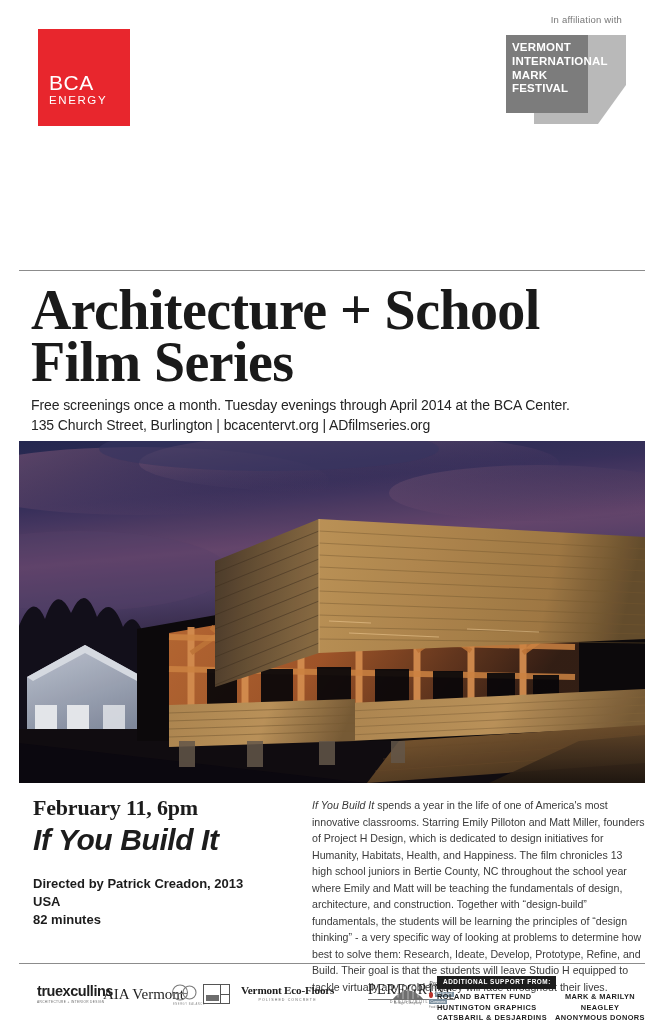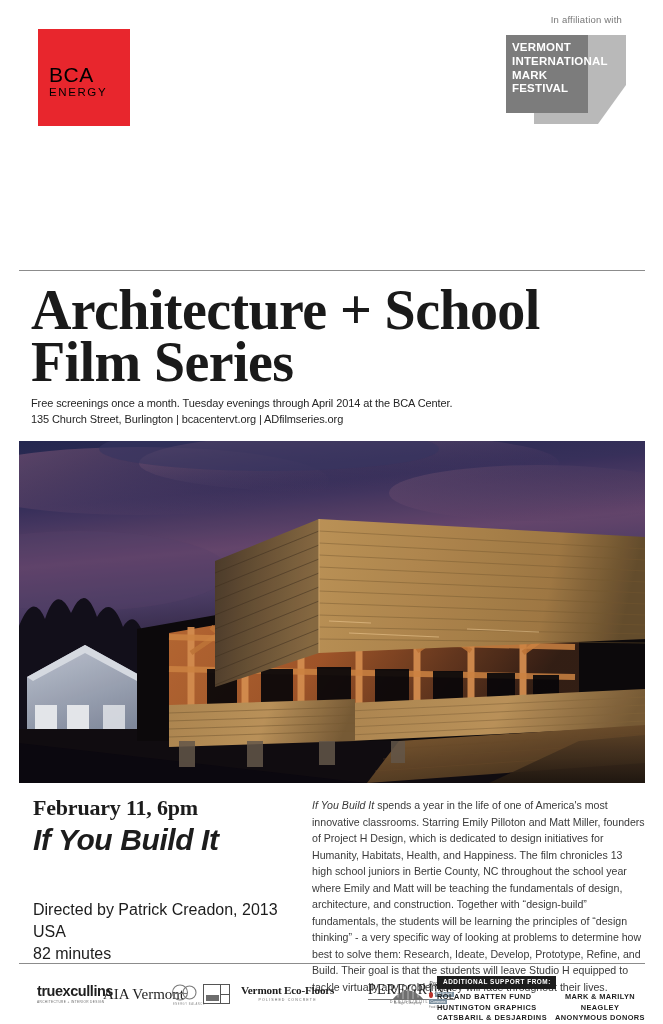--- a/index.html
+++ b/index.html
@@ -32,22 +32,22 @@
     position: absolute;
     left: 38px;
     top: 29px;
     width: 92px;
     height: 97px;
     background: #e8262d;
   }
   .bca-logo-text {
     position: absolute;
     left: 11px;
-    bottom: 28px;
-    color: #000000;
+    bottom: 20px;
+    color: #ffffff;
     line-height: 1.0;
   }
   .bca-line1 {
     font-size: 21px;
     font-weight: 400;
     letter-spacing: 0.5px;
     display: block;
   }
   .bca-line2 {
     font-size: 11.5px;
@@ -131,21 +131,21 @@
     letter-spacing: -0.6px;
     color: #1a1a1a;
     white-space: pre-line;
   }
 
   .subtitle {
     position: absolute;
     left: 31px;
     top: 396px;
     width: 620px;
-    font-size: 11px;
+    font-size: 14px;
     line-height: 1.42;
     color: #252525;
     letter-spacing: -0.1px;
     white-space: pre-line;
   }
 
   
   .photo {
     position: absolute;
     left: 19px;
@@ -175,23 +175,23 @@
   .film-name {
     font-size: 30px;
     font-weight: 700;
     font-style: italic;
     line-height: 1.12;
     color: #1c1c1c;
     letter-spacing: -0.4px;
     margin-top: 4px;
   }
   .film-credits {
-    margin-top: 42px;
-    font-size: 16px;
-    font-weight: 400;
+    margin-top: 18px;
+    font-size: 13px;
+    font-weight: 700;
     line-height: 1.40;
     color: #1c1c1c;
     white-space: pre-line;
   }
 
   .film-desc {
     position: absolute;
     left: 312px;
     top: 797px;
     width: 333px;

